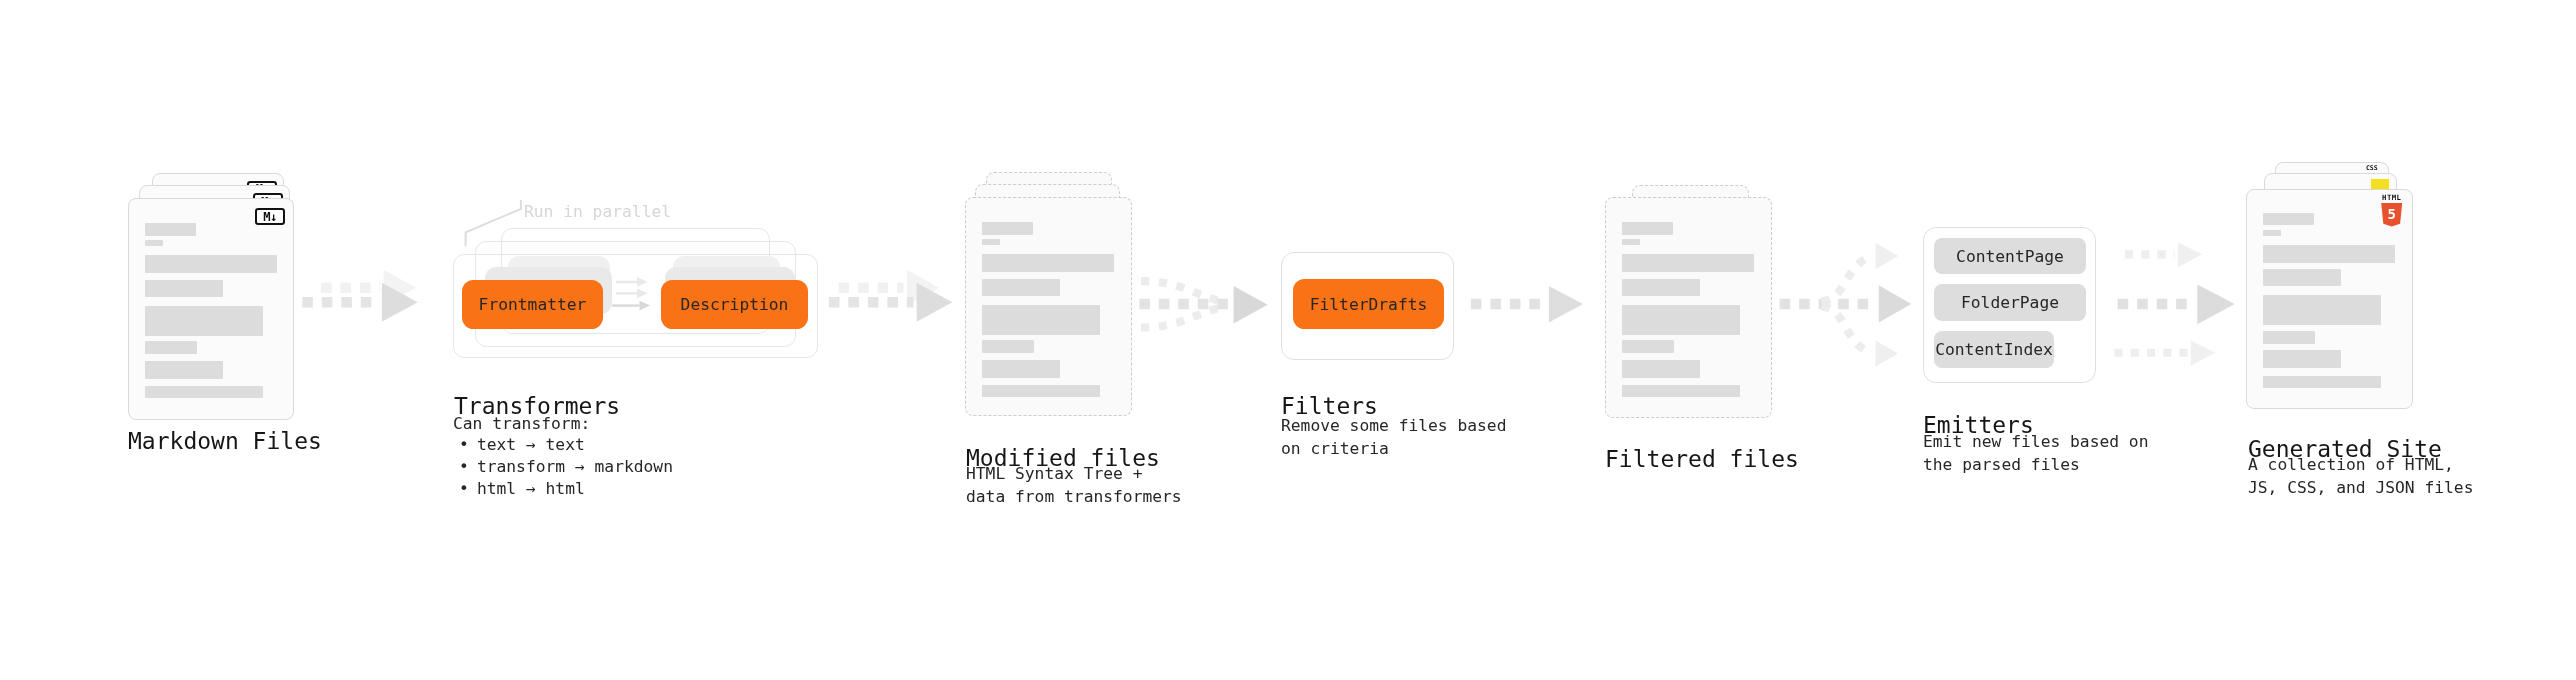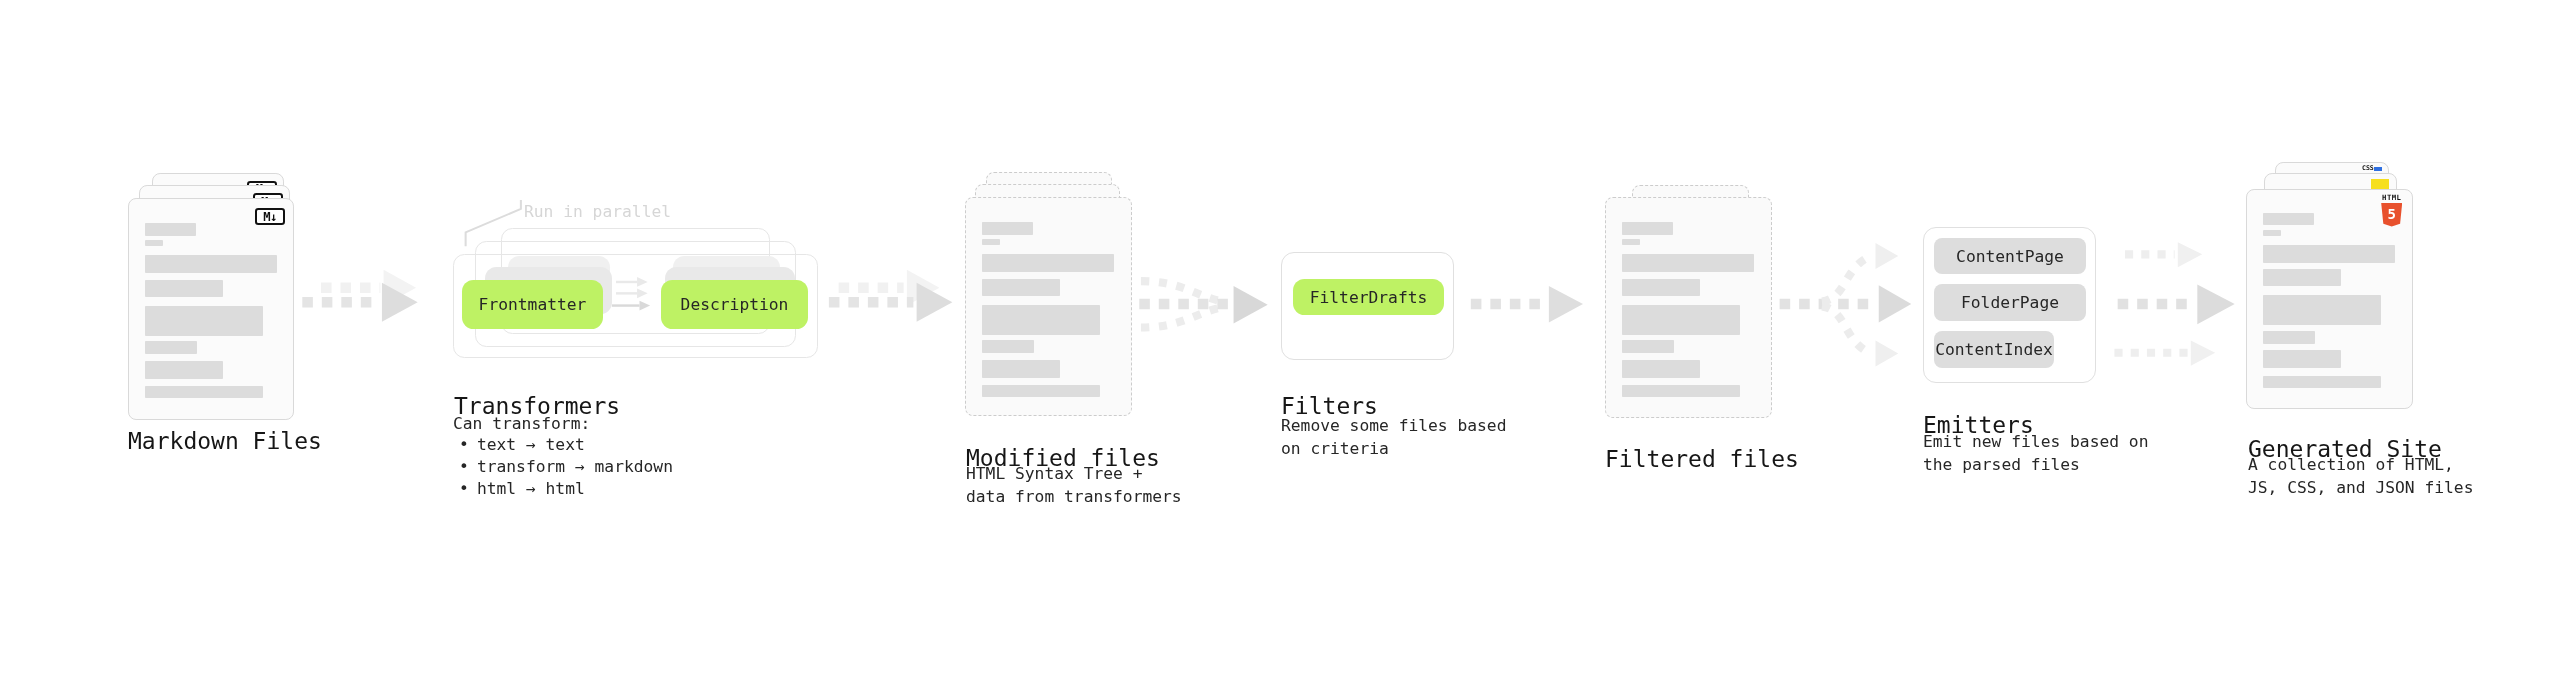--- a/index.html
+++ b/index.html
@@ -16,33 +16,33 @@
   .r2{height:5.7px;width:18px;margin-top:4.9px;}
   .r3{height:18px;width:132px;margin-top:9px;}
   .r4{height:17px;width:78px;margin-top:6.5px;}
   .r5{height:30px;width:118px;margin-top:9px;}
   .r6{height:13px;width:52px;margin-top:5.7px;}
   .r7{height:18px;width:78px;margin-top:6.5px;}
   .r8{height:12.2px;width:118px;margin-top:7.3px;}
   
   .md-badge{position:absolute;top:9px;right:8.1px;width:30px;height:17px;border:2.4px solid #111;border-radius:3.3px;
     background:#fff;display:flex;align-items:center;justify-content:center;font-weight:bold;font-size:12.2px;color:#111;box-sizing:border-box;letter-spacing:-0.8px;}
-  .css-badge{position:absolute;top:2.4px;right:6.5px;width:19.5px;display:flex;flex-direction:row;align-items:center;}
+  .css-badge{position:absolute;top:2.4px;right:6.5px;width:19.5px;display:flex;flex-direction:column;align-items:center;}
   .css-badge .css-word{font-size:6.5px;font-weight:bold;color:#111;line-height:6.5px;}
   .css-badge .css-bar{width:18px;height:3.3px;background:#2f6fe0;margin-top:0.8px;}
   .js-badge{position:absolute;top:4.9px;right:7.3px;width:18px;height:9.8px;background:#f6df1f;}
   .html5-badge{position:absolute;top:4.1px;right:8.1px;width:24.4px;display:flex;flex-direction:column;align-items:center;}
   .html5-badge .html-word{font-size:7.3px;font-weight:bold;color:#111;letter-spacing:0.4px;line-height:8.1px;}
   .html5-shield{width:21px;height:23.6px;background:#e8512d;margin-top:0.8px;
     clip-path:polygon(0 0,100% 0,90% 88%,50% 100%,10% 88%);
     display:flex;align-items:center;justify-content:center;}
   .html5-shield span{color:#fff;font-weight:bold;font-size:14px;line-height:14px;margin-top:-1.6px;}
   
   .tbox{position:absolute;border:1.6px solid #e6e6e6;border-radius:11.4px;box-sizing:border-box;background:transparent;}
-  .chip{position:absolute;background:#bef264;border-radius:11.4px;display:flex;align-items:center;justify-content:center;
+  .chip{position:absolute;background:#f97316;border-radius:11.4px;display:flex;align-items:center;justify-content:center;
     font-size:16.3px;color:#262626;box-sizing:border-box;}
   .chip.l2{background:#e9e9e9;}
   .chip.l3{background:#f0f0f0;}
   .group-box{position:absolute;border:1.6px solid #e0e0e0;border-radius:13px;background:#ffffff;box-sizing:border-box;}
   .echip{position:absolute;background:#dddddd;border-radius:8.1px;display:flex;align-items:center;justify-content:center;
     font-size:16.3px;color:#262626;}
   
   .title{position:absolute;font-size:23px;line-height:24.4px;font-weight:500;color:#161616;white-space:nowrap;}
   .cap{position:absolute;font-size:16.3px;line-height:23px;color:#262626;white-space:pre-line;}
   .note{position:absolute;font-size:16.3px;line-height:18px;color:#d6d6d6;white-space:nowrap;}
@@ -186,21 +186,21 @@
       <div class="bar r7"></div>
       <div class="bar r8"></div>
     </div>
     <h2 class="title" style="left:966px;top:427px;">Modified files</h2>
     <div class="cap" style="left:966px;top:462px;">HTML Syntax Tree +
 data from transformers</div>
   </section>
 
   <section>
     <div class="group-box" style="left:1281px;top:252px;width:173px;height:108px;"></div>
-    <div class="chip" style="left:1293px;top:279px;width:151px;height:36px;">FilterDrafts</div>
+    <div class="chip" style="left:1293px;top:279px;width:151px;height:50px;">FilterDrafts</div>
     <h2 class="title" style="left:1281px;top:375px;">Filters</h2>
     <div class="cap" style="left:1281px;top:414px;">Remove some files based
 on criteria</div>
   </section>
 
   <section>
     <div class="doc dashed" style="left:1632px;top:185px;width:117px;height:211px;"></div>
     <div class="doc dashed" style="left:1605px;top:197px;width:167px;height:221px;">
       <div class="bar r1"></div>
       <div class="bar r2"></div>

